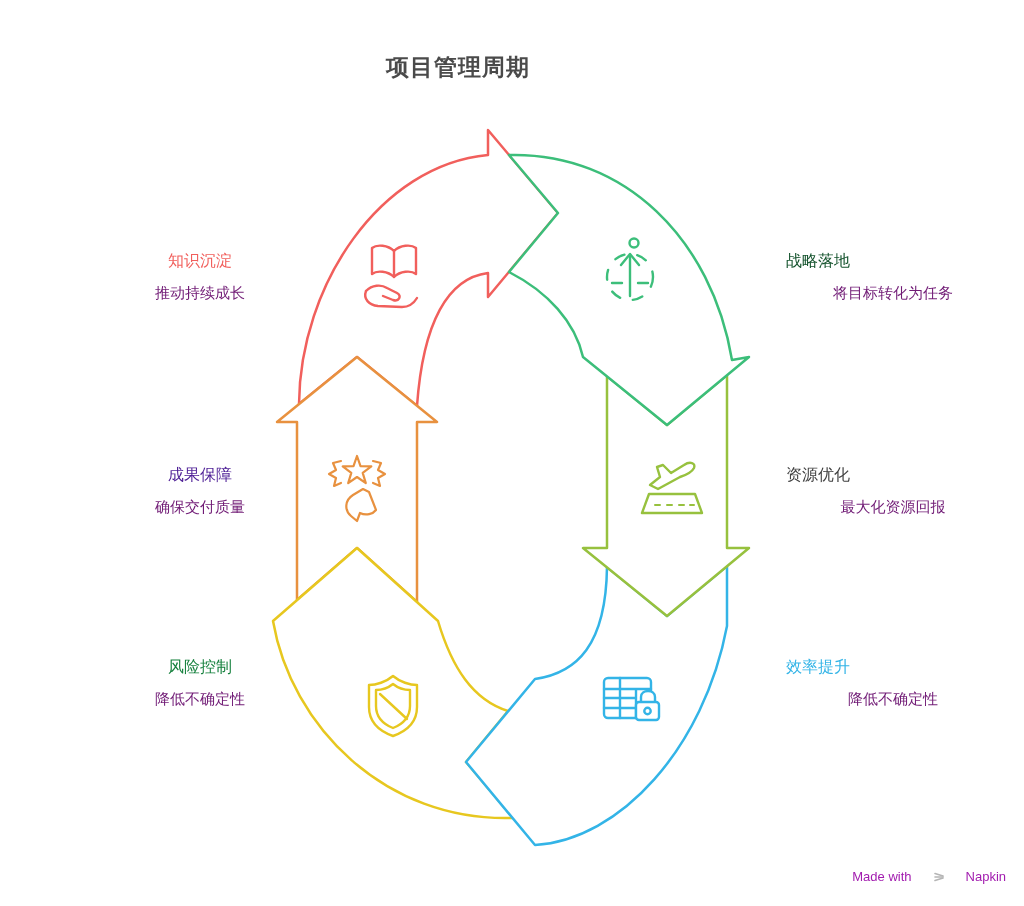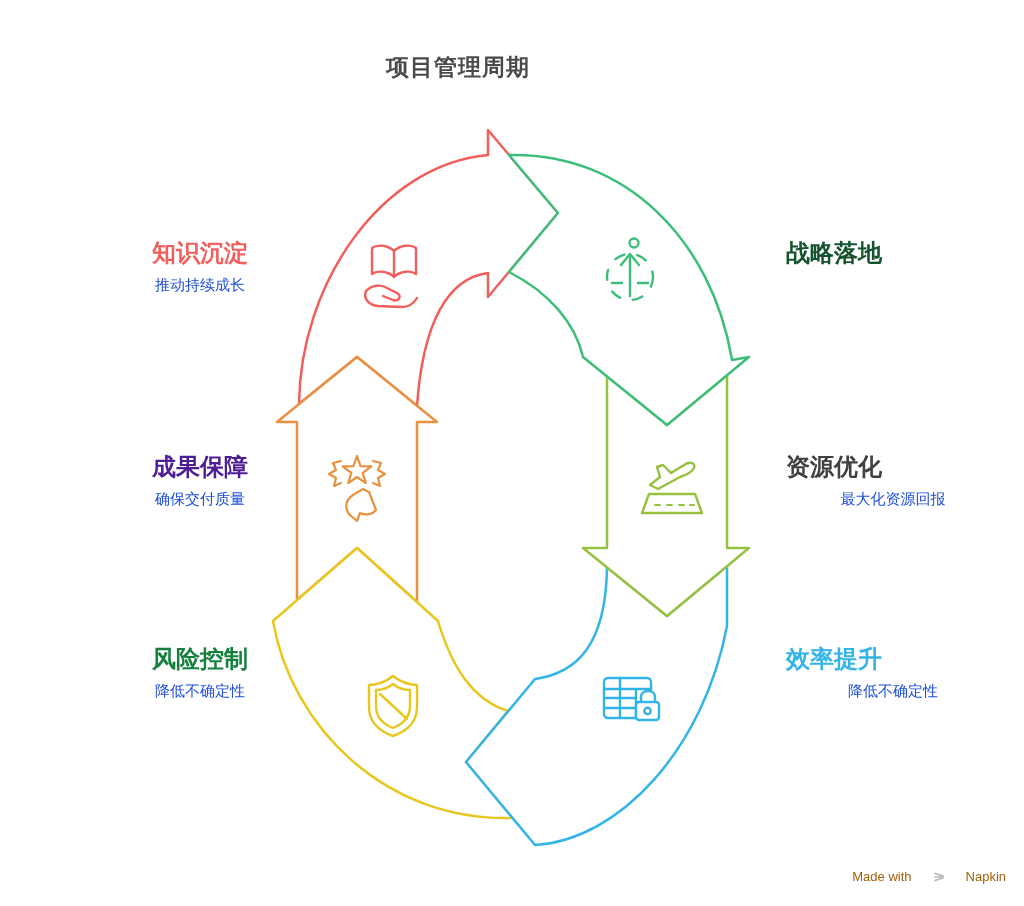--- a/index.html
+++ b/index.html
@@ -9,24 +9,24 @@
   }
   .page-title{
     position:absolute;top:52px;left:0;width:916px;text-align:center;
     font-size:23px;font-weight:700;color:#4a4a4a;letter-spacing:1px;
   }
   .diagram-svg{position:absolute;left:0;top:0;}
   .label-block{position:absolute;}
   .label-block.left{left:110px;width:180px;text-align:center;}
   .label-block.right{left:786px;width:214px;text-align:left;}
   .row1{top:240px;} .row2{top:454px;} .row3{top:646px;}
-  .item-title{font-size:24px;font-weight:700;line-height:26px;}
-  .item-desc{font-size:15px;color:#1d4ed8;margin-top:9px;line-height:20px;text-align:center;}
+  .item-title{font-size:16px;font-weight:400;line-height:26px;margin-top:8px;}
+  .item-desc{font-size:15px;color:#701a75;margin-top:9px;line-height:20px;text-align:center;}
   .watermark{
-    position:absolute;top:869px;right:18px;color:#a16207;font-size:13px;
+    position:absolute;top:869px;right:18px;color:#a21caf;font-size:13px;
     display:flex;align-items:center;gap:20px;
   }
   .watermark svg{display:block;}
 </style>
 </head>
 <body>
 
 <div class="page-title">项目管理周期</div>
 
 <svg class="diagram-svg" width="1024" height="906" viewBox="0 0 1024 906">
@@ -83,20 +83,21 @@
   </g>
 </svg>
 
 <div class="label-block left row1">
   <div class="item-title" style="color:#F15F5C">知识沉淀</div>
   <div class="item-desc">推动持续成长</div>
 </div>
 
 <div class="label-block right row1">
   <div class="item-title" style="color:#14532d">战略落地</div>
+  <div class="item-desc">将目标转化为任务</div>
 </div>
 
 <div class="label-block left row2">
   <div class="item-title" style="color:#4c1d95">成果保障</div>
   <div class="item-desc">确保交付质量</div>
 </div>
 
 <div class="label-block right row2">
   <div class="item-title" style="color:#404040">资源优化</div>
   <div class="item-desc">最大化资源回报</div>

